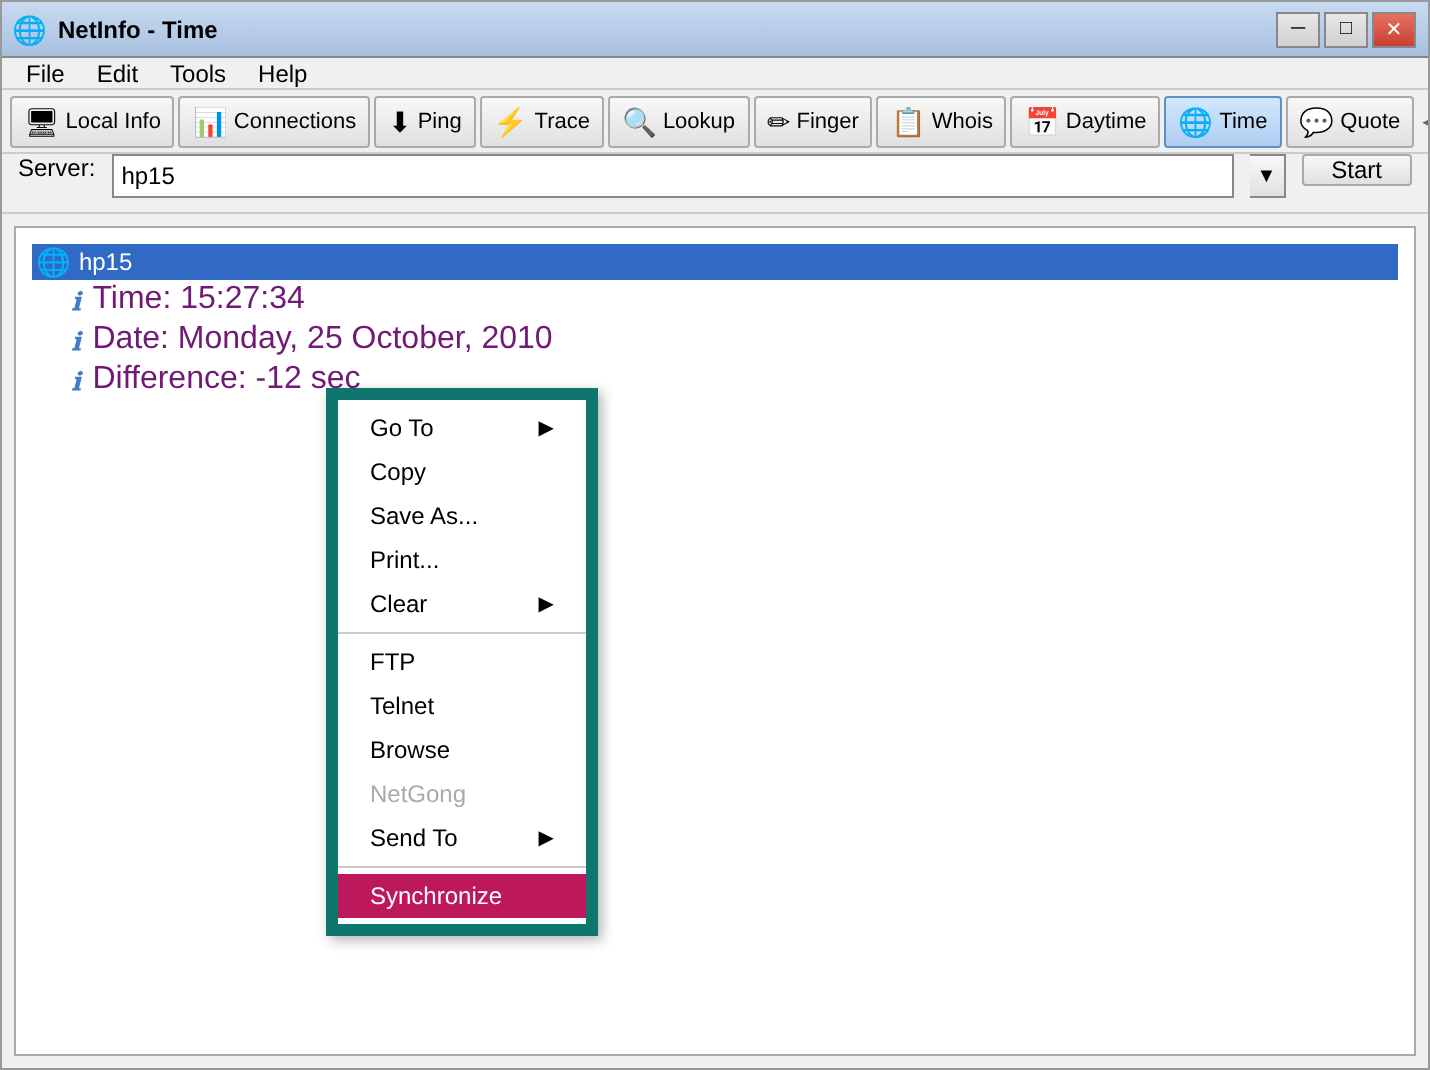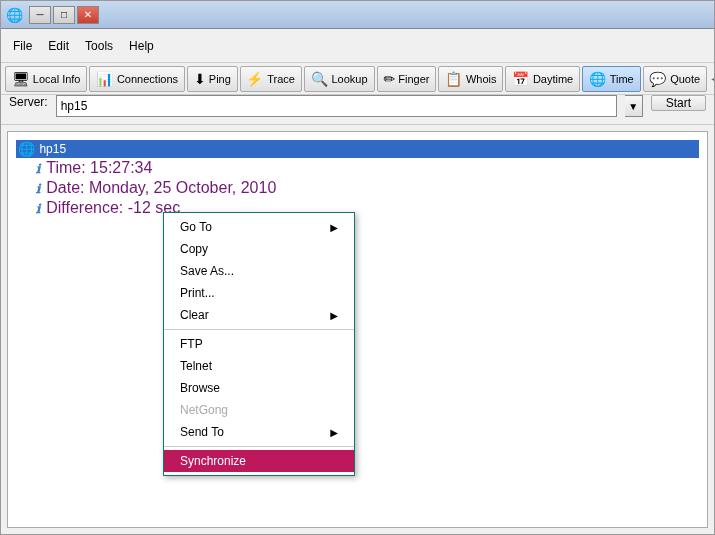--- a/index.html
+++ b/index.html
@@ -59,21 +59,21 @@
       font-size: 10px;
       cursor: pointer;
       background: linear-gradient(to bottom, #e8e8e8, #d0d0d0);
     }
     .titlebar-btn.close { background: linear-gradient(to bottom, #e87060, #c84030); color: white; }
     .titlebar-btn.minimize { }
     .titlebar-btn.maximize { }
 
     
     .menubar {
-      height: 34px;
+      height: 16px;
       background: #f0f0f0;
       display: flex;
       align-items: center;
       padding: 0 4px;
       border-bottom: 1px solid #ccc;
       flex-shrink: 0;
     }
     .menubar-item {
       padding: 2px 8px;
       cursor: pointer;
@@ -213,23 +213,23 @@
     .tree-child-text {
       font-size: 16px;
       color: #701a75;
     }
 
     
     .context-menu {
       position: absolute;
       top: 80px;
       left: 155px;
-      width: 192px;
+      width: 136px;
       background: white;
-      border: 1px solid #0f766e;
+      border: 6px solid #0f766e;
       box-shadow: 2px 2px 6px rgba(0,0,0,0.3);
       z-index: 100;
       padding: 3px 0;
     }
     .ctx-item {
       padding: 4px 16px;
       font-size: 12px;
       cursor: pointer;
       display: flex;
       align-items: center;
@@ -253,20 +253,21 @@
       font-size: 10px;
     }
   </style>
 </head>
 <body>
 
 <div class="window">
 
   <div class="titlebar">
     <div class="titlebar-icon">🌐</div>
+    <div class="titlebar-title">NetInfo - Time</div>
     <div class="titlebar-buttons">
       <div class="titlebar-btn minimize">─</div>
       <div class="titlebar-btn maximize">□</div>
       <div class="titlebar-btn close">✕</div>
     </div>
   </div>
 
   <div class="menubar">
     <div class="menubar-item">File</div>
     <div class="menubar-item">Edit</div>

